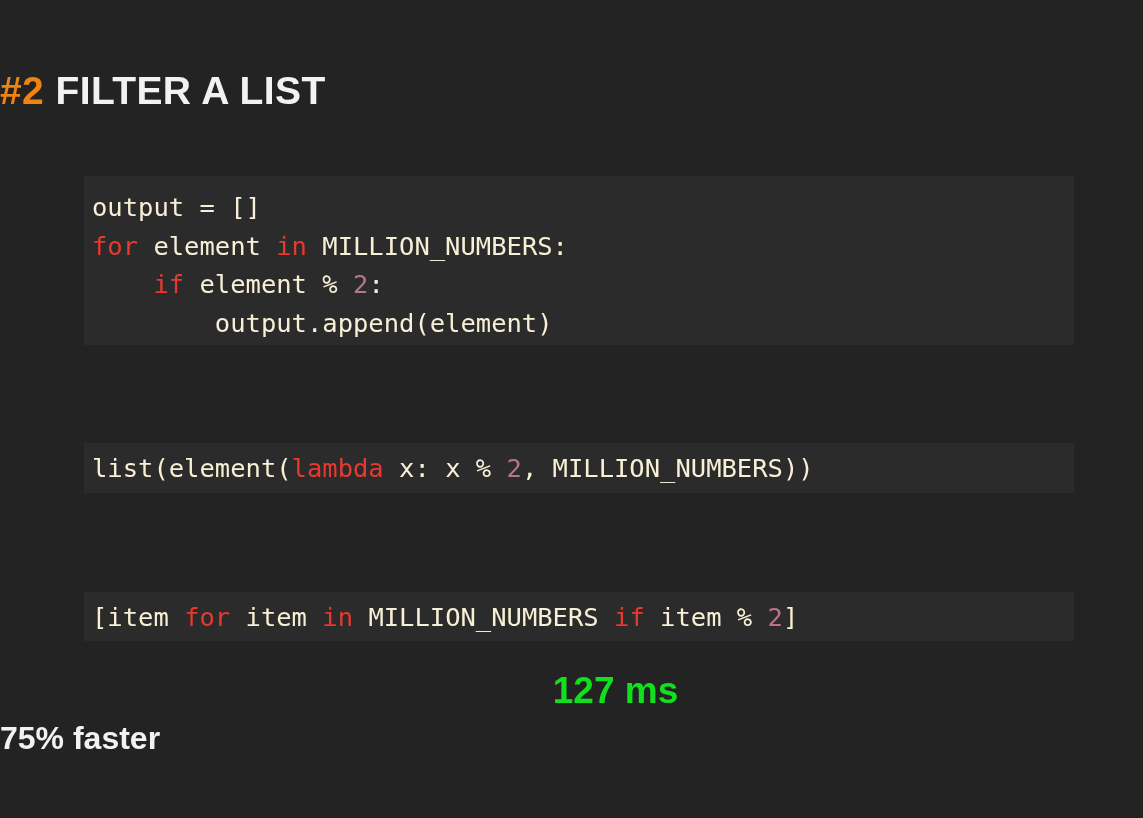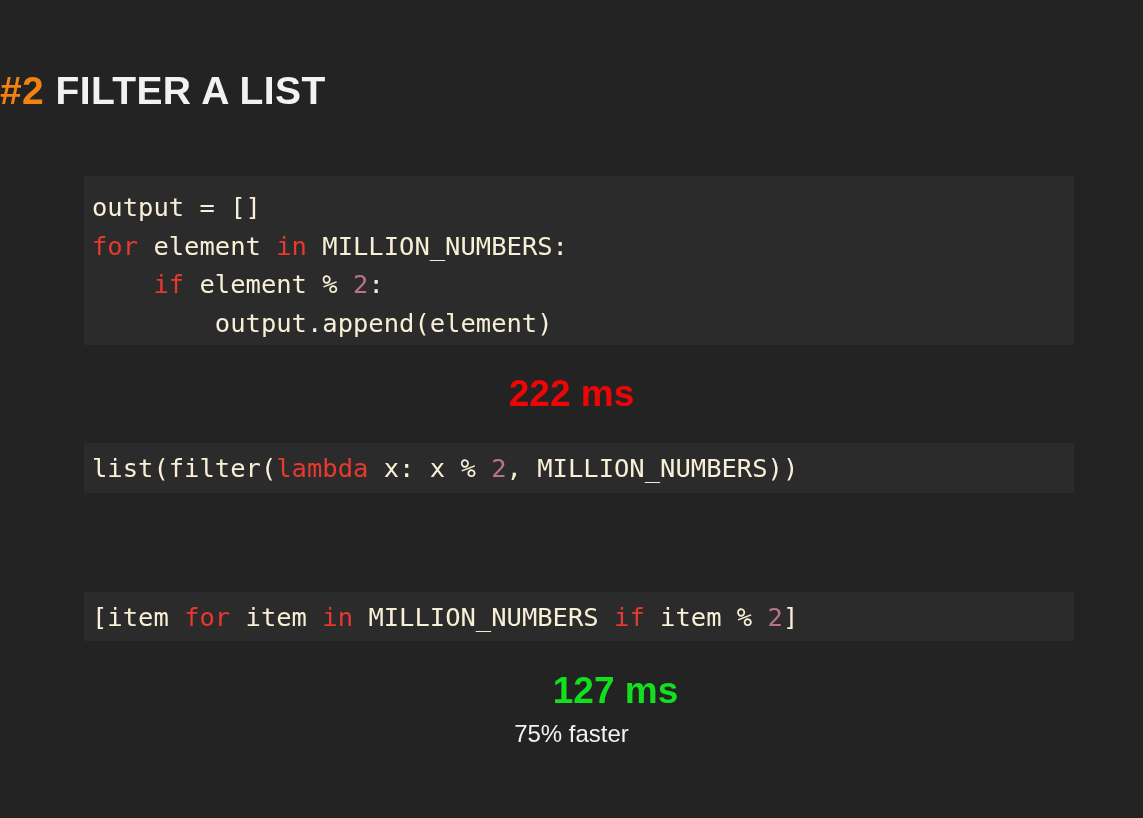--- a/index.html
+++ b/index.html
@@ -81,24 +81,24 @@
 
   #time1 { top: 375px; }
   #time2 { top: 523px; }
   #time3 { top: 672px; margin-left: 44px; }
 
   .faster {
     position: absolute;
     left: 0;
     width: 1143px;
     top: 722px;
-    text-align: center;
+    text-align: left;
     font-family: "Liberation Sans", sans-serif;
-    font-weight: normal;
-    font-size: 24px;
+    font-weight: bold;
+    font-size: 32px;
     line-height: 1.0;
     color: #f2f2f2;
     white-space: nowrap;
   }
 </style>
 </head>
 <body>
 
 <div class="slide">
 
@@ -106,24 +106,23 @@
     <span class="num">#2</span><span> </span><span class="rest">FILTER A LIST</span>
   </div>
 
   <div class="code-block" id="block1">
       <div class="code-line"><span>output = []</span></div>
       <div class="code-line"><span class="kw">for</span><span> element </span><span class="kw">in</span><span> MILLION_NUMBERS:</span></div>
       <div class="code-line"><span>    </span><span class="kw">if</span><span> element % </span><span class="num">2</span><span>:</span></div>
       <div class="code-line"><span>        output.append(element)</span></div>
     </div>
 
-  <div class="timing slow" id="time1">222 ms</div>
 
   <div class="code-block" id="block2">
-      <div class="code-line"><span>list(filter(</span><span class="kw">lambda</span><span> x: x % </span><span class="num">2</span><span>, MILLION_NUMBERS))</span></div>
+      <div class="code-line"><span>list(element(</span><span class="kw">lambda</span><span> x: x % </span><span class="num">2</span><span>, MILLION_NUMBERS))</span></div>
     </div>
 
 
   <div class="code-block" id="block3">
       <div class="code-line"><span>[item </span><span class="kw">for</span><span> item </span><span class="kw">in</span><span> MILLION_NUMBERS </span><span class="kw">if</span><span> item % </span><span class="num">2</span><span>]</span></div>
     </div>
 
   <div class="timing fast" id="time3">127 ms</div>
 
   <div class="faster">75% faster</div>

